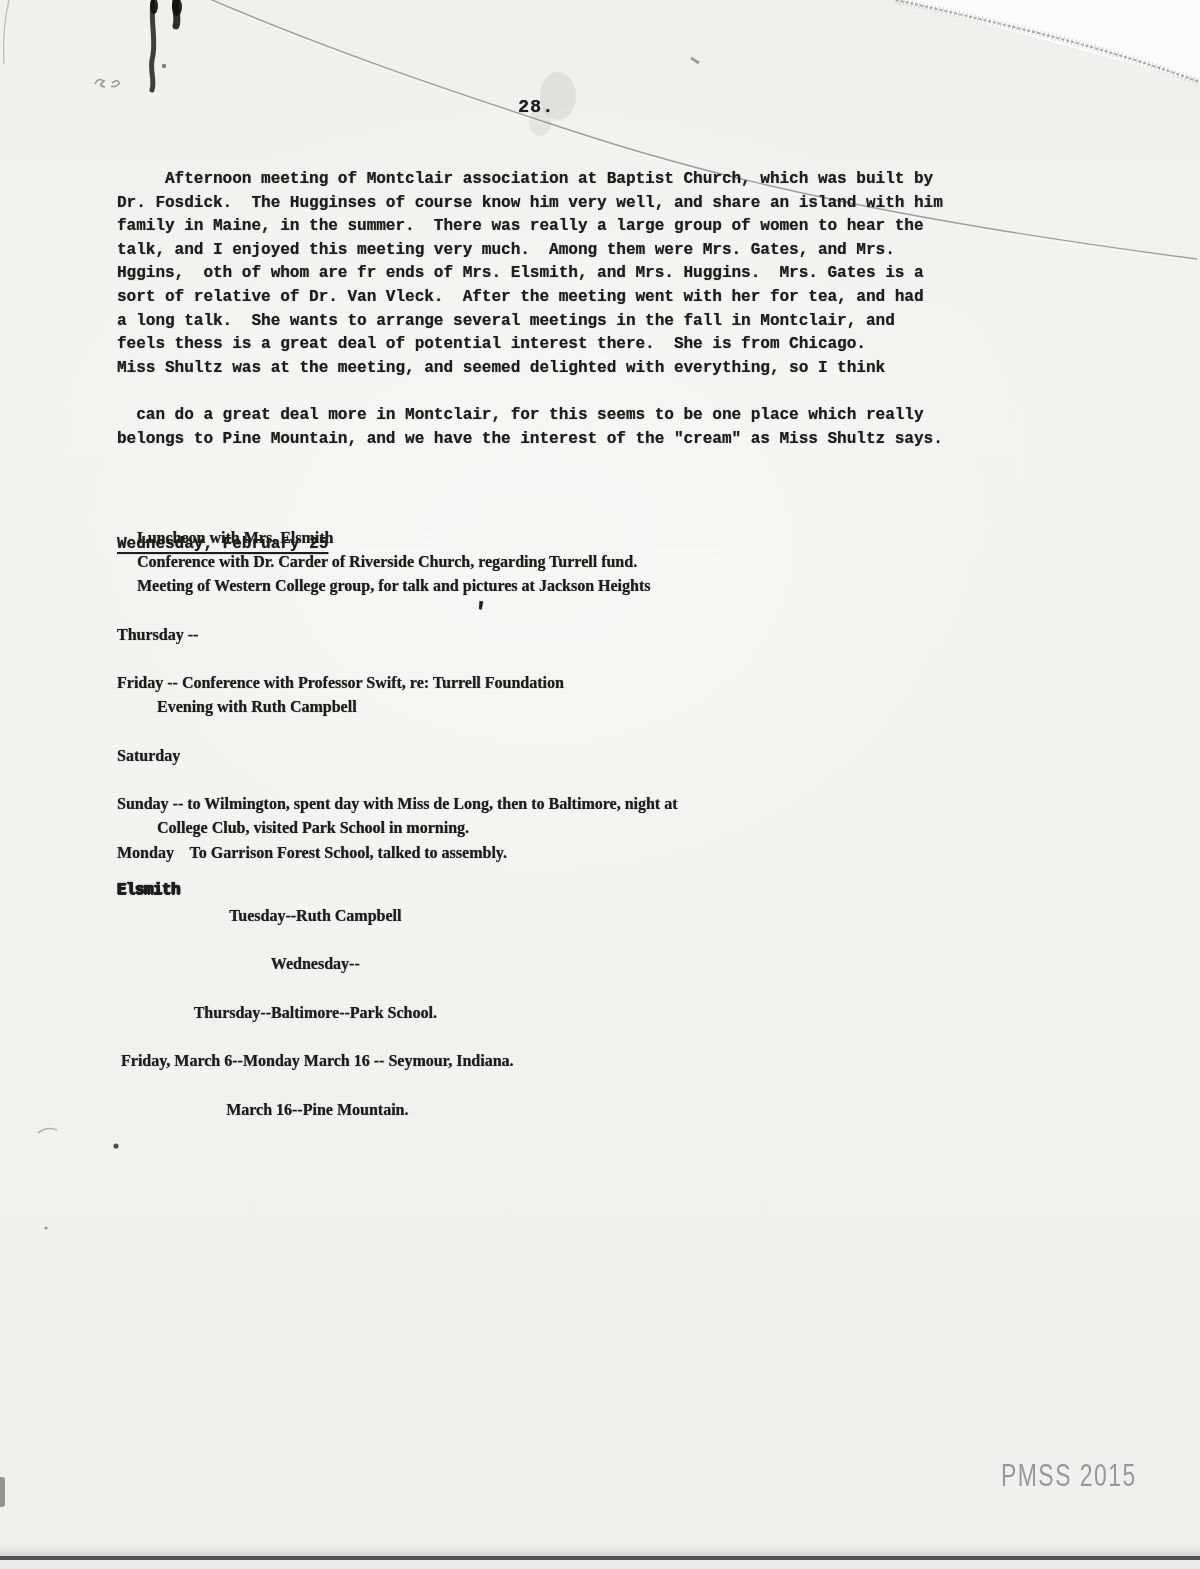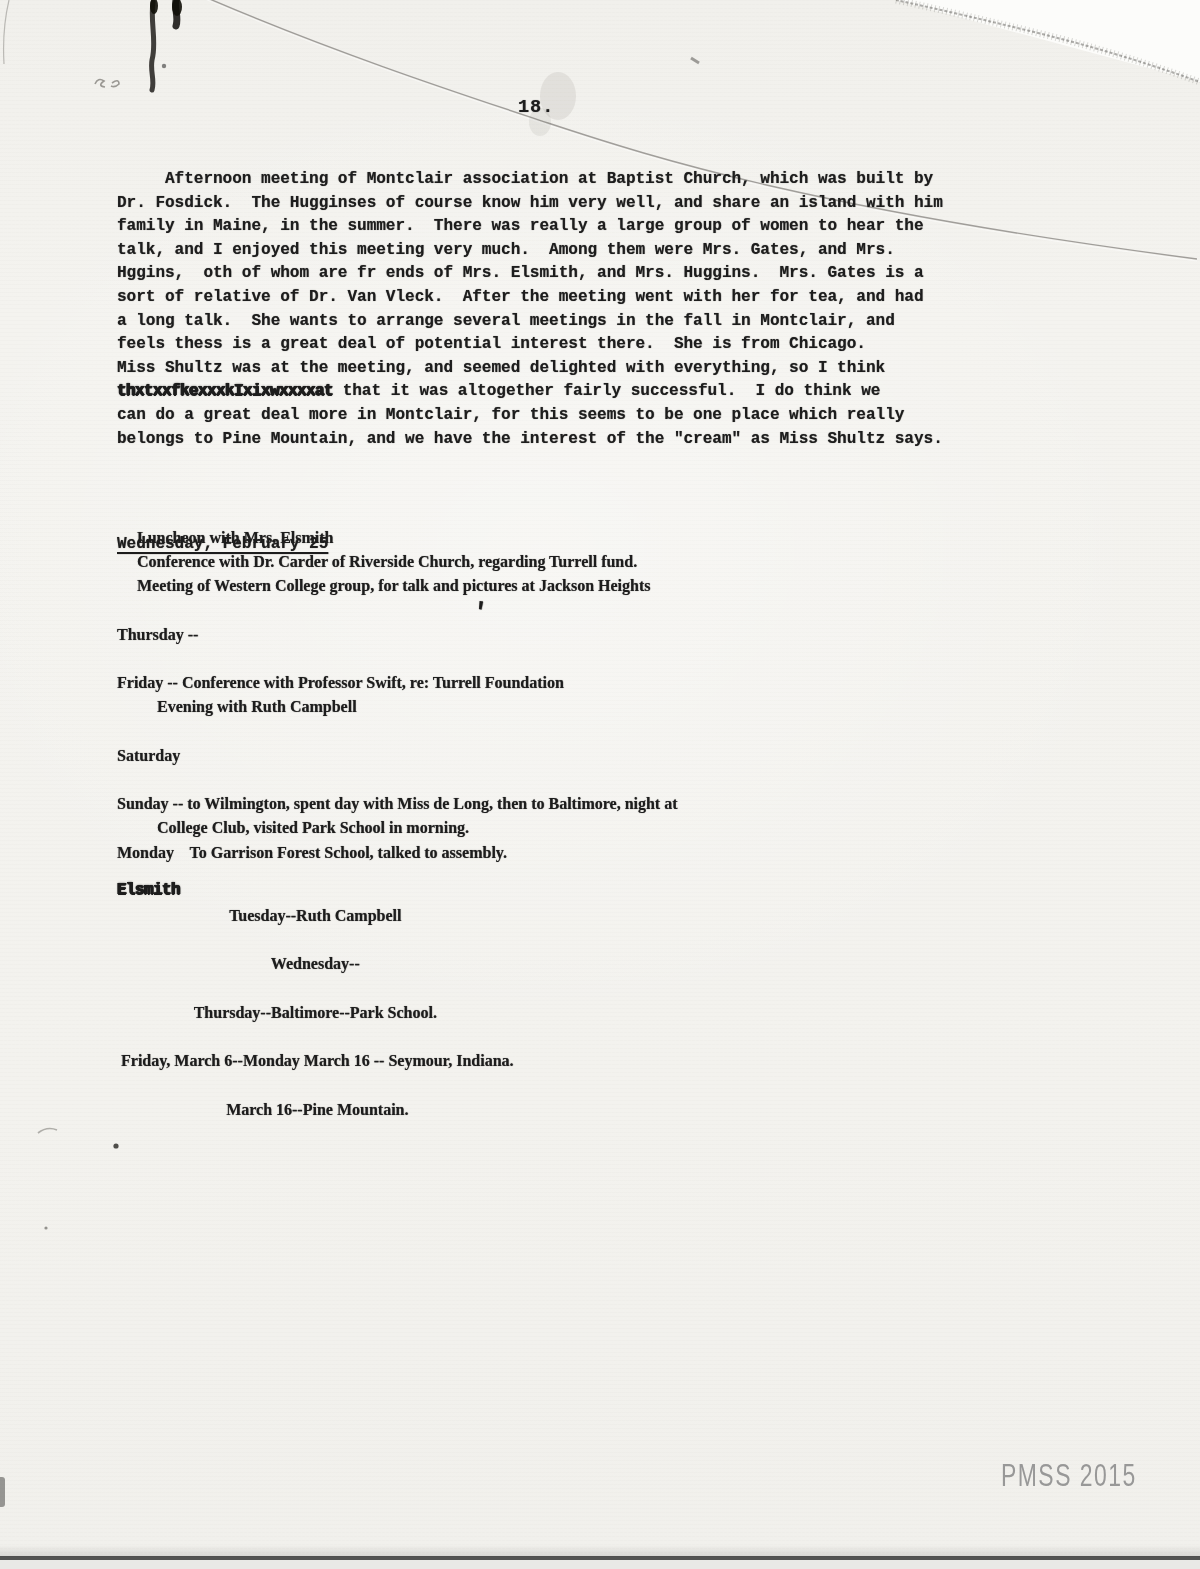--- a/index.html
+++ b/index.html
@@ -116,35 +116,34 @@
     <ellipse cx="540" cy="122" rx="11" ry="14" fill="rgba(110,108,102,0.10)"></ellipse>
     <line x1="691" y1="58" x2="699" y2="63" stroke="#4a4844" stroke-width="3" opacity="0.5"></line>
 
     <path d="M9,0 Q2,30 4,64" fill="none" stroke="rgba(120,118,114,0.45)" stroke-width="1.2"></path>
 
     <path d="M38,1133 q9,-7 19,-3" fill="none" stroke="#8a8884" stroke-width="1.6" opacity="0.65"></path>
     <circle cx="116" cy="1146" r="2.6" fill="#262420" opacity="0.8"></circle>
     <circle cx="46" cy="1228" r="1.6" fill="#55534e" opacity="0.6"></circle>
   </svg>
 
-  <div class="typed pagenum" style="left:518px; top:97px;">18.</div>
+  <div class="typed pagenum" style="left:518px; top:97px;">28.</div>
 
   <pre class="typed" style="left:117px; top:168px;">     Afternoon meeting of Montclair association at Baptist Church, which was built by
 Dr. Fosdick.  The Hugginses of course know him very well, and share an island with him
 family in Maine, in the summer.  There was really a large group of women to hear the
 talk, and I enjoyed this meeting very much.  Among them were Mrs. Gates, and Mrs.
 Hggins,  oth of whom are fr ends of Mrs. Elsmith, and Mrs. Huggins.  Mrs. Gates is a
 sort of relative of Dr. Van Vleck.  After the meeting went with her for tea, and had
 a long talk.  She wants to arrange several meetings in the fall in Montclair, and
 feels thess is a great deal of potential interest there.  She is from Chicago.
 Miss Shultz was at the meeting, and seemed delighted with everything, so I think</pre>
 
-  <div class="typed line10" style="left:117px; top:380.4px;"><span class="overtype">thxtxxfkexxxkIxixwxxxxat</span><span> that it was altogether fairly successful.  I do think we</span></div>
 
-  <pre class="typed" style="left:117px; top:404px;">can do a great deal more in Montclair, for this seems to be one place which really
+  <pre class="typed" style="left:117px; top:404px;text-align:center;">can do a great deal more in Montclair, for this seems to be one place which really
 belongs to Pine Mountain, and we have the interest of the "cream" as Miss Shultz says.</pre>
 
   <div class="typed heading" style="left:117px; top:533px;">Wednesday, February 25</div>
 
   <pre class="typed sched" style="left:117px; top:526px;">     Luncheon with Mrs. Elsmith
      Conference with Dr. Carder of Riverside Church, regarding Turrell fund.
      Meeting of Western College group, for talk and pictures at Jackson Heights
 
 Thursday --
 

